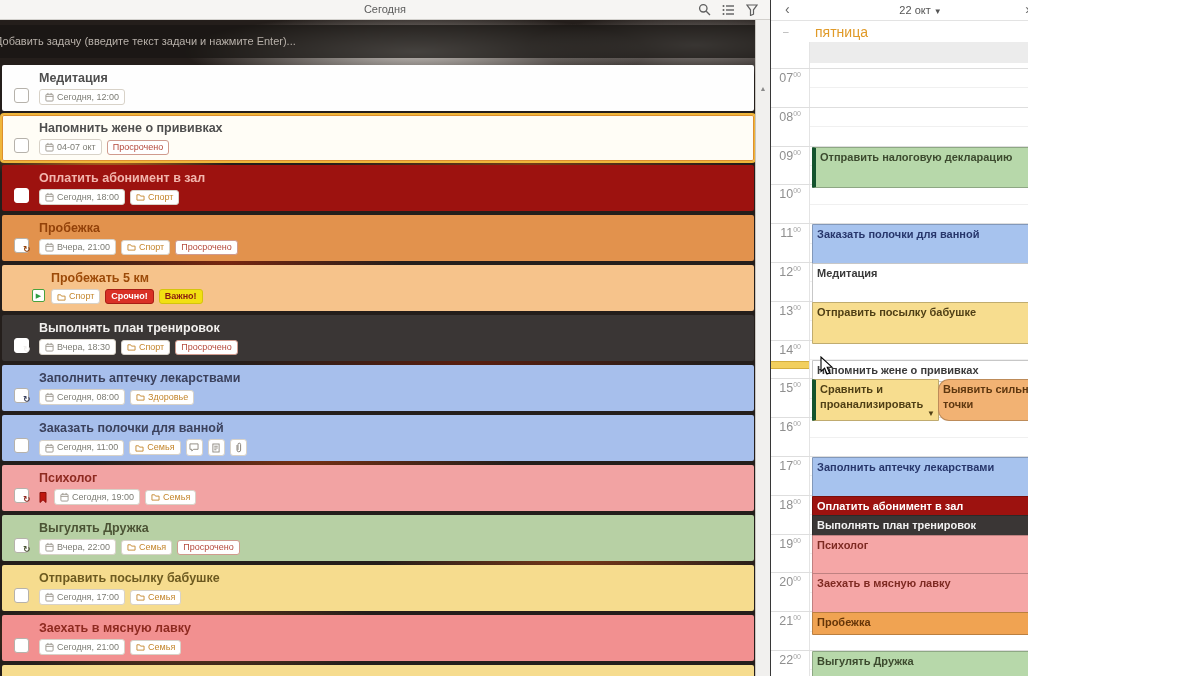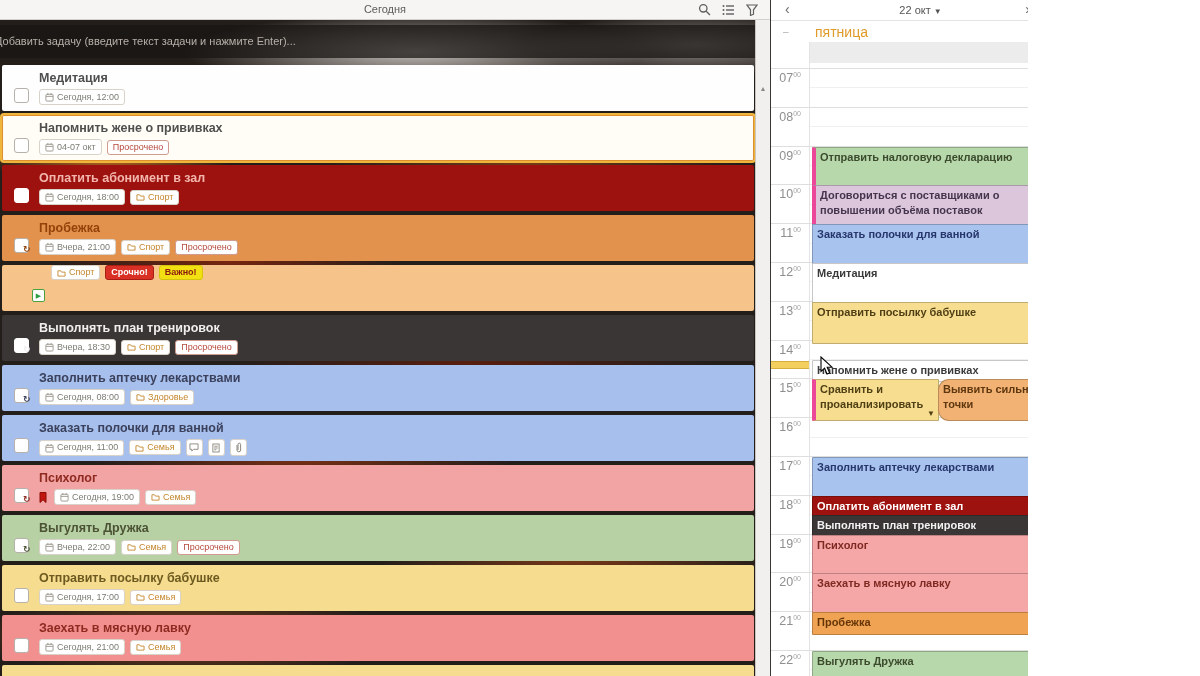--- a/index.html
+++ b/index.html
@@ -70,21 +70,21 @@
   .day-row .dnum{position:absolute;right:24px;top:0;line-height:22px;color:#e09a28;font-size:10.5px;}
   .grid{position:absolute;top:42px;left:0;right:15px;bottom:0;overflow:hidden;background:#fff;}
   .allday{position:absolute;top:0;left:39px;right:0;height:21px;background:#ececec;}
   .vline{position:absolute;top:0;bottom:0;left:38px;width:1px;background:#e4e4e4;}
   .hline{position:absolute;left:0;right:0;height:1px;background:#dedede;}
   .hline.half{left:39px;background:#f0f0f0;}
   .hlbl{position:absolute;left:0;width:30px;text-align:right;font-size:12.5px;color:#8f8f8f;}
   .hlbl sup{font-size:7px;color:#a5a5a5;}
   .ev{position:absolute;border:1px solid rgba(0,0,0,.22);border-radius:1px;font-size:11px;
     font-weight:700;padding:2px 4px;overflow:hidden;line-height:1.3;cursor:pointer;z-index:3;}
-  .ev.accent{border-left:4px solid #ec4899;}
+  .ev.accent{border-left:4px solid #14532d;}
   .ev .eicons{position:absolute;right:3px;bottom:1px;font-size:10px;display:flex;gap:3px;align-items:center;}
   .ev.small .eicons{top:50%;transform:translateY(-50%);bottom:auto;}
   .ev .ddn{font-size:8px;}
   .tmark{position:absolute;left:0;width:38px;height:6px;background:#f2cf5e;
     border-top:1px solid #d4ae3e;border-bottom:1px solid #d4ae3e;z-index:2;}
   .scroll-c{position:absolute;top:42px;right:0;width:15px;bottom:0;background:#fbfbfa;border-left:1px solid #ebebeb;}
   .scroll-c .arr{position:absolute;top:48px;left:0;right:0;text-align:center;font-size:7px;color:#9a9a9a;cursor:pointer;}
 
   
   .wall{position:absolute;left:1074px;top:0;right:0;bottom:0;
@@ -217,20 +217,21 @@
                 </span>
                 <span class="lbl">Спорт</span>
               </span>
               <span class="badge b-overdue">
                 <span class="lbl">Просрочено</span>
               </span>
             </div>
           </div>
           <div class="task indent" style="background: rgb(246, 195, 139);">
             <span class="play">▶</span>
+            <div class="ttl" style="color: rgb(156, 74, 8);">Пробежать 5 км</div>
             <div class="badges">
               <span class="badge b-project">
                 <span>
                   <svg width="9" height="8" viewBox="0 0 10 9">
                     <path d="M1 2 h3 l1 1.5 h4 V8 H1 Z" fill="none" stroke="#c4862c"></path>
                   </svg>
                 </span>
                 <span class="lbl">Спорт</span>
               </span>
               <span class="badge b-urgent">
@@ -515,21 +516,20 @@
         <div class="hline half" style="top: 549.8px;"></div>
         <div class="hlbl" style="top: 533.4px;"><span>20</span><sup>00</sup></div>
         <div class="hline" style="top: 569.2px;"></div>
         <div class="hline half" style="top: 588.6px;"></div>
         <div class="hlbl" style="top: 572.2px;"><span>21</span><sup>00</sup></div>
         <div class="hline" style="top: 608px;"></div>
         <div class="hline half" style="top: 627.4px;"></div>
         <div class="hlbl" style="top: 611px;"><span>22</span><sup>00</sup></div>
         <div class="tmark" style="top: 319px;"></div>
         <div class="ev accent" style="top: 104.6px; height: 35.8px; left: 41px; width: 236px; background: rgb(183, 216, 170); color: rgb(60, 74, 46);"><span>Отправить налоговую декларацию</span></div>
-        <div class="ev accent" style="top: 143.4px; height: 35.8px; left: 41px; width: 236px; background: rgb(219, 198, 220); color: rgb(68, 53, 76);"><span>Договориться с поставщиками о повышении объёма поставок</span></div>
         <div class="ev" style="top: 182.2px; height: 35.8px; left: 41px; width: 236px; background: rgb(167, 195, 238); color: rgb(39, 54, 107);"><span>Заказать полочки для ванной</span></div>
         <div class="ev" style="top: 221px; height: 35.8px; left: 41px; width: 236px; background: rgb(255, 255, 255); color: rgb(58, 58, 58);"><span>Медитация</span></div>
         <div class="ev" style="top: 259.8px; height: 35.8px; left: 41px; width: 236px; background: rgb(247, 221, 143); color: rgb(79, 63, 21);"><span>Отправить посылку бабушке</span></div>
         <div class="ev small" style="top: 318px; height: 16.4px; left: 41px; width: 236px; background: rgb(255, 255, 255); color: rgb(58, 58, 58);"><span>Напомнить жене о прививках</span></div>
         <div class="ev accent" style="top: 337.4px; height: 35.8px; left: 41px; width: 114px; background: rgb(247, 221, 143); color: rgb(79, 63, 21);"><span>Сравнить и проанализировать</span><span class="eicons">
             <span class="ddn">▼</span>
           </span></div>
         <div class="ev" style="top: 337.4px; height: 35.8px; left: 167px; width: 110px; background: rgb(242, 178, 115); color: rgb(94, 55, 16); border-radius: 11px;"><span>Выявить сильные точки</span></div>
         <div class="ev" style="top: 415px; height: 35.8px; left: 41px; width: 236px; background: rgb(167, 195, 238); color: rgb(39, 54, 107);"><span>Заполнить аптечку лекарствами</span><span class="eicons">
             <span>↻</span>

